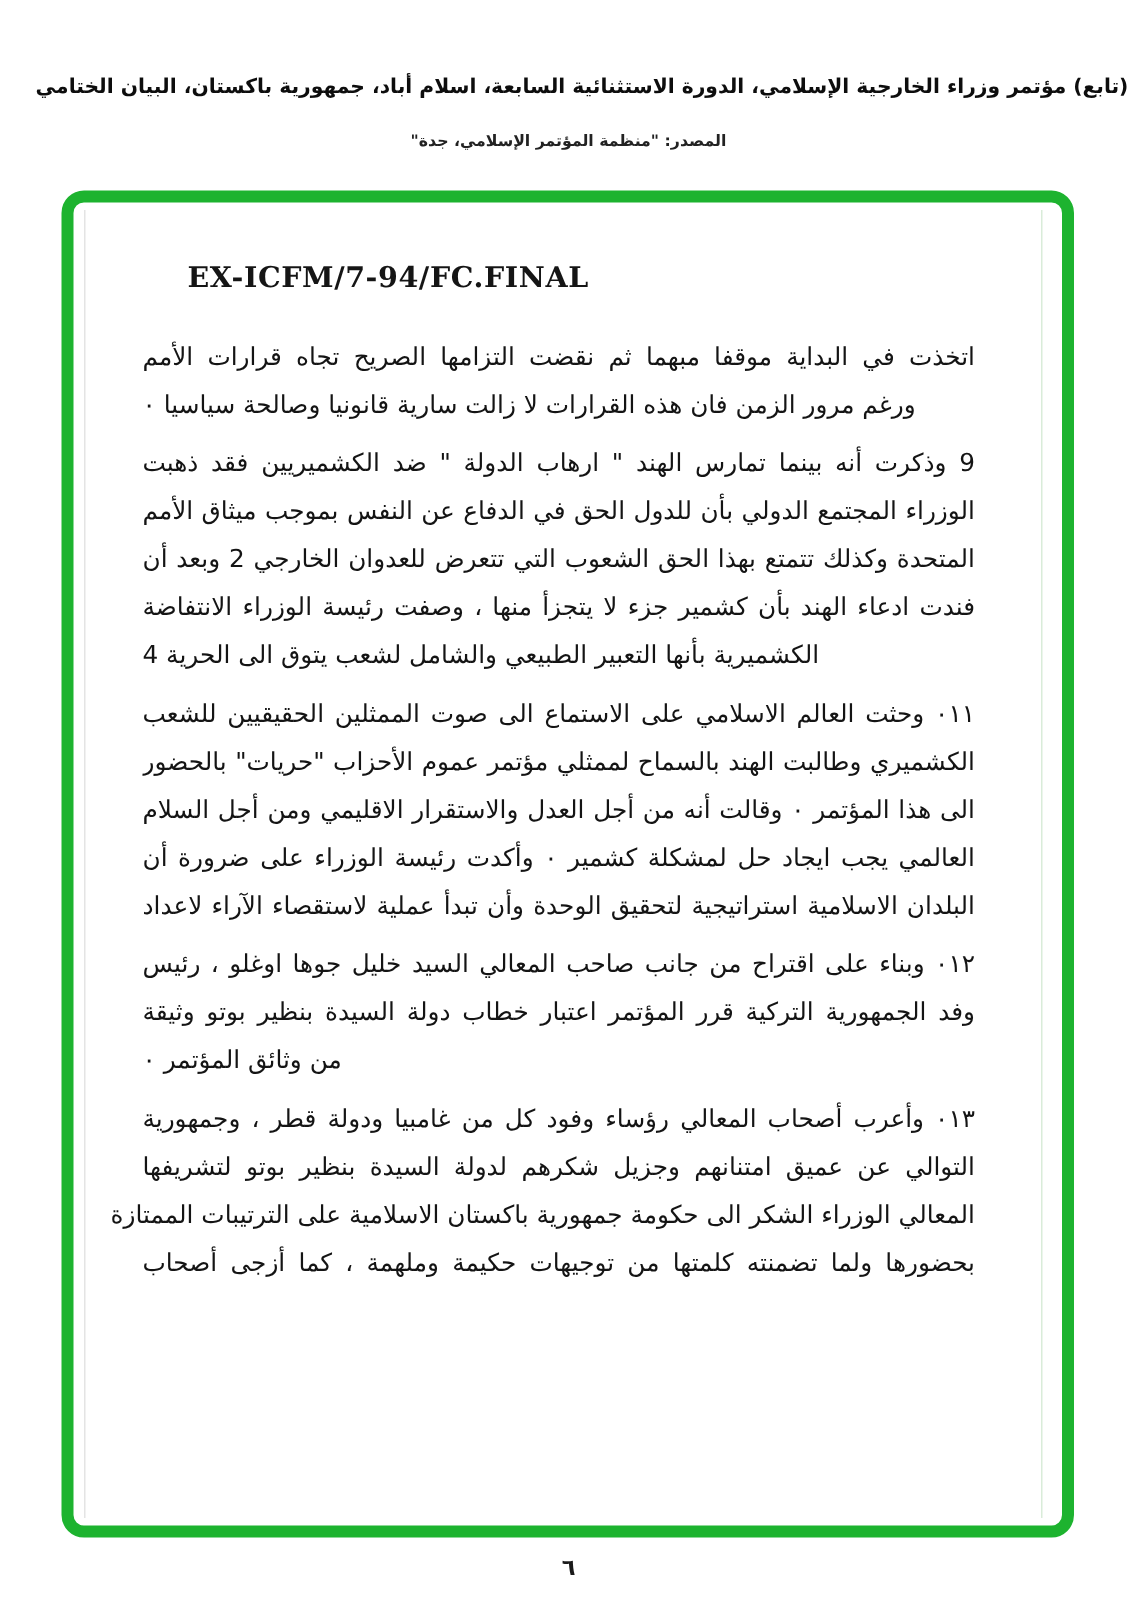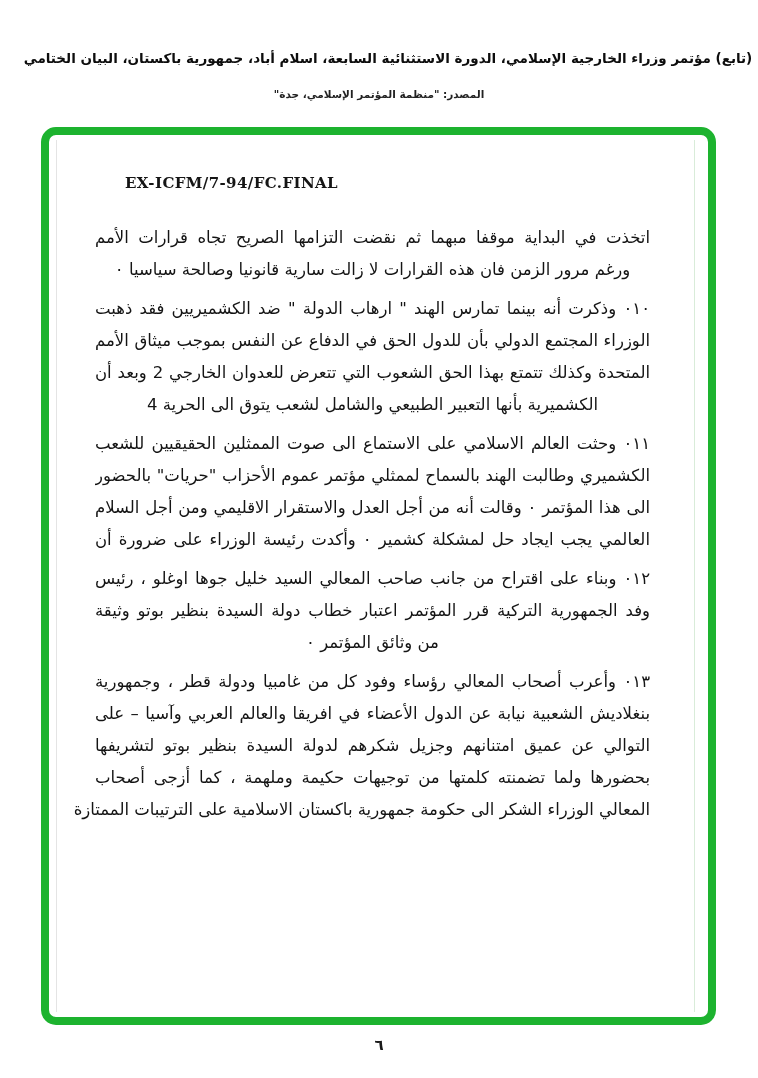--- a/index.html
+++ b/index.html
@@ -51,37 +51,37 @@
     position: absolute;
     left: 694px; top: 140px;
     width: 1px; height: 872px;
     background: #d9ecd9;
   }
   .doc-ref {
     position: absolute;
     left: 125px; top: 174px;
     font-family: "DejaVu Serif", serif;
     font-weight: bold;
-    font-size: 15px;
+    font-size: 19px;
     letter-spacing: 0.4px;
     color: #151515;
   }
   .doc-body {
     position: absolute;
     left: 95px; top: 222px;
     width: 555px;
     direction: rtl;
     font-size: 16.5px;
     color: #141414;
   }
   .para { margin-bottom: 7px; }
   .line {
     height: 32px;
     line-height: 32px;
-    text-align: center;
+    text-align: left;
     white-space: nowrap;
     overflow: visible;
   }
   .line.jl {
     white-space: normal;
     text-align: justify;
     text-align-last: justify;
     overflow: hidden;
   }
   .page-number {
@@ -108,40 +108,41 @@
   <div class="edge-line-right"></div>
 
   <div class="doc-ref">EX-ICFM/7-94/FC.FINAL</div>
 
   <div class="doc-body">
       <div class="para">
         <div class="line jl">اتخذت في البداية موقفا مبهما ثم نقضت التزامها الصريح تجاه قرارات الأمم المتحدة ٠</div>
         <div class="line">ورغم مرور الزمن فان هذه القرارات لا زالت سارية قانونيا وصالحة سياسيا ٠</div>
       </div>
       <div class="para">
-        <div class="line jl">٠١٠   وذكرت أنه بينما تمارس الهند " ارهاب الدولة " ضد الكشميريين  فقد ذهبت</div>
+        <div class="line jl">9   وذكرت أنه بينما تمارس الهند " ارهاب الدولة " ضد الكشميريين  فقد ذهبت</div>
         <div class="line jl">الوزراء المجتمع الدولي بأن للدول الحق في الدفاع عن النفس بموجب ميثاق الأمم</div>
         <div class="line jl">المتحدة وكذلك تتمتع بهذا الحق الشعوب التي تتعرض  للعدوان الخارجي 2 وبعد أن</div>
+        <div class="line jl">فندت ادعاء الهند بأن كشمير جزء لا يتجزأ منها ، وصفت رئيسة الوزراء الانتفاضة</div>
         <div class="line">الكشميرية بأنها التعبير الطبيعي والشامل لشعب يتوق الى الحرية 4</div>
       </div>
       <div class="para">
         <div class="line jl">٠١١   وحثت العالم الاسلامي على الاستماع الى صوت الممثلين الحقيقيين للشعب</div>
         <div class="line jl">الكشميري وطالبت الهند بالسماح لممثلي مؤتمر عموم الأحزاب "حريات" بالحضور</div>
         <div class="line jl">الى هذا المؤتمر ٠ وقالت أنه من أجل العدل  والاستقرار الاقليمي ومن أجل السلام</div>
         <div class="line jl">العالمي يجب ايجاد حل لمشكلة كشمير ٠ وأكدت رئيسة الوزراء على ضرورة أن تضع</div>
+        <div class="line jl">البلدان الاسلامية استراتيجية لتحقيق الوحدة وأن تبدأ عملية لاستقصاء الآراء لاعداد</div>
       </div>
       <div class="para">
         <div class="line jl">٠١٢   وبناء على اقتراح من جانب صاحب المعالي السيد خليل جوها اوغلو ، رئيس</div>
         <div class="line jl">وفد الجمهورية التركية قرر المؤتمر اعتبار خطاب دولة السيدة بنظير بوتو وثيقة رسمية</div>
         <div class="line">من وثائق المؤتمر ٠</div>
       </div>
       <div class="para">
         <div class="line jl">٠١٣   وأعرب أصحاب المعالي رؤساء وفود كل من غامبيا ودولة قطر ، وجمهورية</div>
-        <div class="line jl">بنغلاديش الشعبية نيابة عن الدول الأعضاء في افريقا والعالم العربي وآسيا – على</div>
         <div class="line jl">التوالي عن عميق امتنانهم وجزيل شكرهم لدولة السيدة بنظير بوتو لتشريفها المؤتمر</div>
+        <div class="line">المعالي الوزراء الشكر الى حكومة جمهورية باكستان الاسلامية على الترتيبات الممتازة</div>
         <div class="line jl">بحضورها ولما تضمنته كلمتها من توجيهات  حكيمة وملهمة ، كما أزجى أصحاب</div>
-        <div class="line">المعالي الوزراء الشكر الى حكومة جمهورية باكستان الاسلامية على الترتيبات الممتازة</div>
       </div>
     </div>
 
   <div class="page-number">٦</div>
 
 </div>
 
 </body></html>

